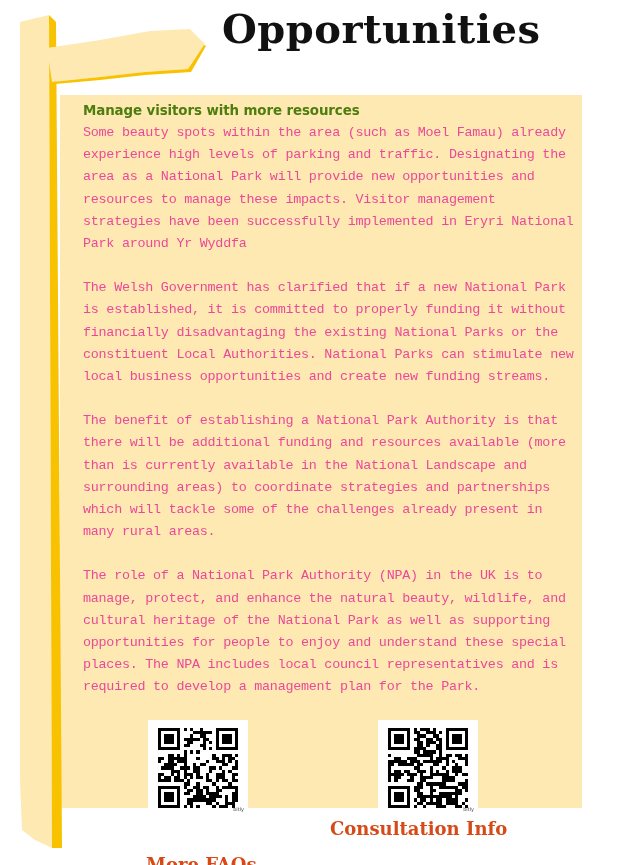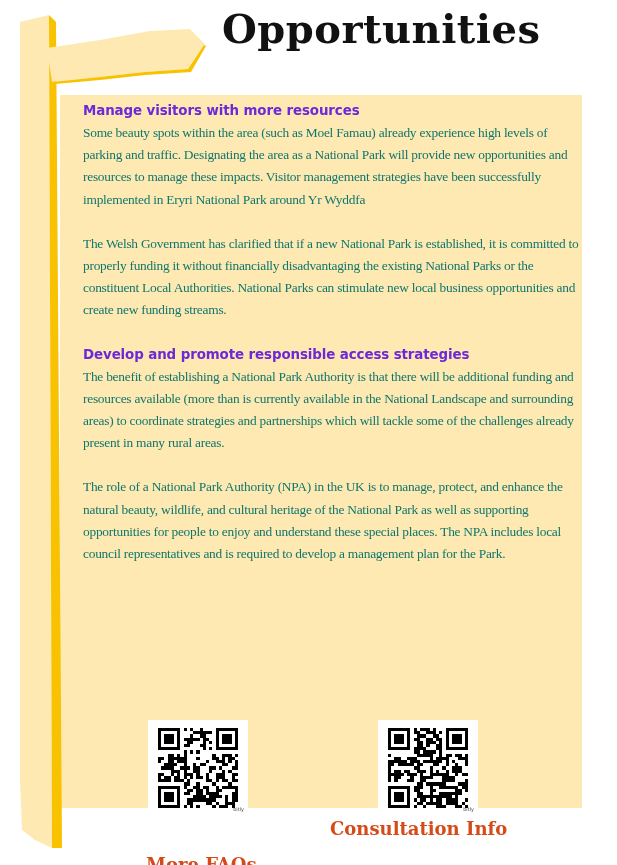--- a/index.html
+++ b/index.html
@@ -14,25 +14,25 @@
   }
 
   .panel {
     position: absolute; left: 60px; top: 95px; width: 522px; height: 713px;
     background: #fee9b2;
   }
   .content { position: absolute; left: 83px; top: 100px; width: 496px; }
   .section { margin-bottom: 22px; }
   .section h2 {
     margin: 0; font-family: "DejaVu Sans", sans-serif; font-weight: bold;
-    font-size: 13.4px; color: #6d28d9; line-height: 22px; letter-spacing: -0.1px;
+    font-size: 13.4px; color: #4d7c0f; line-height: 22px; letter-spacing: -0.1px;
   }
   .section p {
-    margin: 0; font-family: Liberation Serif, serif; font-size: 13.4px;
-    color: #0f766e; line-height: 22.2px; letter-spacing: -0.25px; font-weight: normal;
+    margin: 0; font-family: Liberation Mono, monospace; font-size: 13.4px;
+    color: #ec4899; line-height: 22.2px; letter-spacing: -0.25px; font-weight: normal;
   }
 
   .qr-block { position: absolute; top: 720px; width: 100px; height: 95px; background: #ffffff; }
   .qr-block svg { position: absolute; left: 10px; top: 8px; width: 80px; height: 80px; }
   .qr-tag { position: absolute; right: 4px; bottom: 3px; font-size: 5px; color: #444; font-family: "DejaVu Sans", sans-serif; }
 
   .qr-label {
     position: absolute; top: 818px; margin: 0;
     font-family: "DejaVu Serif", serif; font-weight: bold; font-size: 18px;
     color: #d64a17; white-space: nowrap; text-decoration: none;
@@ -58,21 +58,20 @@
 
 <div class="content">
   <div class="section">
     <h2>Manage visitors with more resources</h2>
     <p>Some beauty spots within the area (such as Moel Famau) already experience high levels of parking and traffic. Designating the area as a National Park will provide new opportunities and resources to manage these impacts. Visitor management strategies have been successfully implemented in Eryri National Park around Yr Wyddfa</p>
   </div>
   <div class="section">
     <p>The Welsh Government has clarified that if a new National Park is established, it is committed to properly funding it without financially disadvantaging the existing National Parks or the constituent Local Authorities. National Parks can stimulate new local business opportunities and create new funding streams.</p>
   </div>
   <div class="section">
-    <h2>Develop and promote responsible access strategies</h2>
     <p>The benefit of establishing a National Park Authority is that there will be additional funding and resources available (more than is currently available in the National Landscape and surrounding areas) to coordinate strategies and partnerships which will tackle some of the challenges already present in many rural areas.</p>
   </div>
   <div class="section">
     <p>The role of a National Park Authority (NPA) in the UK is to manage, protect, and enhance the natural beauty, wildlife, and cultural heritage of the National Park as well as supporting opportunities for people to enjoy and understand these special places. The NPA includes local council representatives and is required to develop a management plan for the Park.</p>
   </div>
 </div>
 
 <div class="qr-block" style="left:148px;">
   <svg class="qr" viewBox="0 0 25 25" shape-rendering="crispEdges">
       <rect x="0" y="0" width="25" height="25" fill="#ffffff"></rect>

